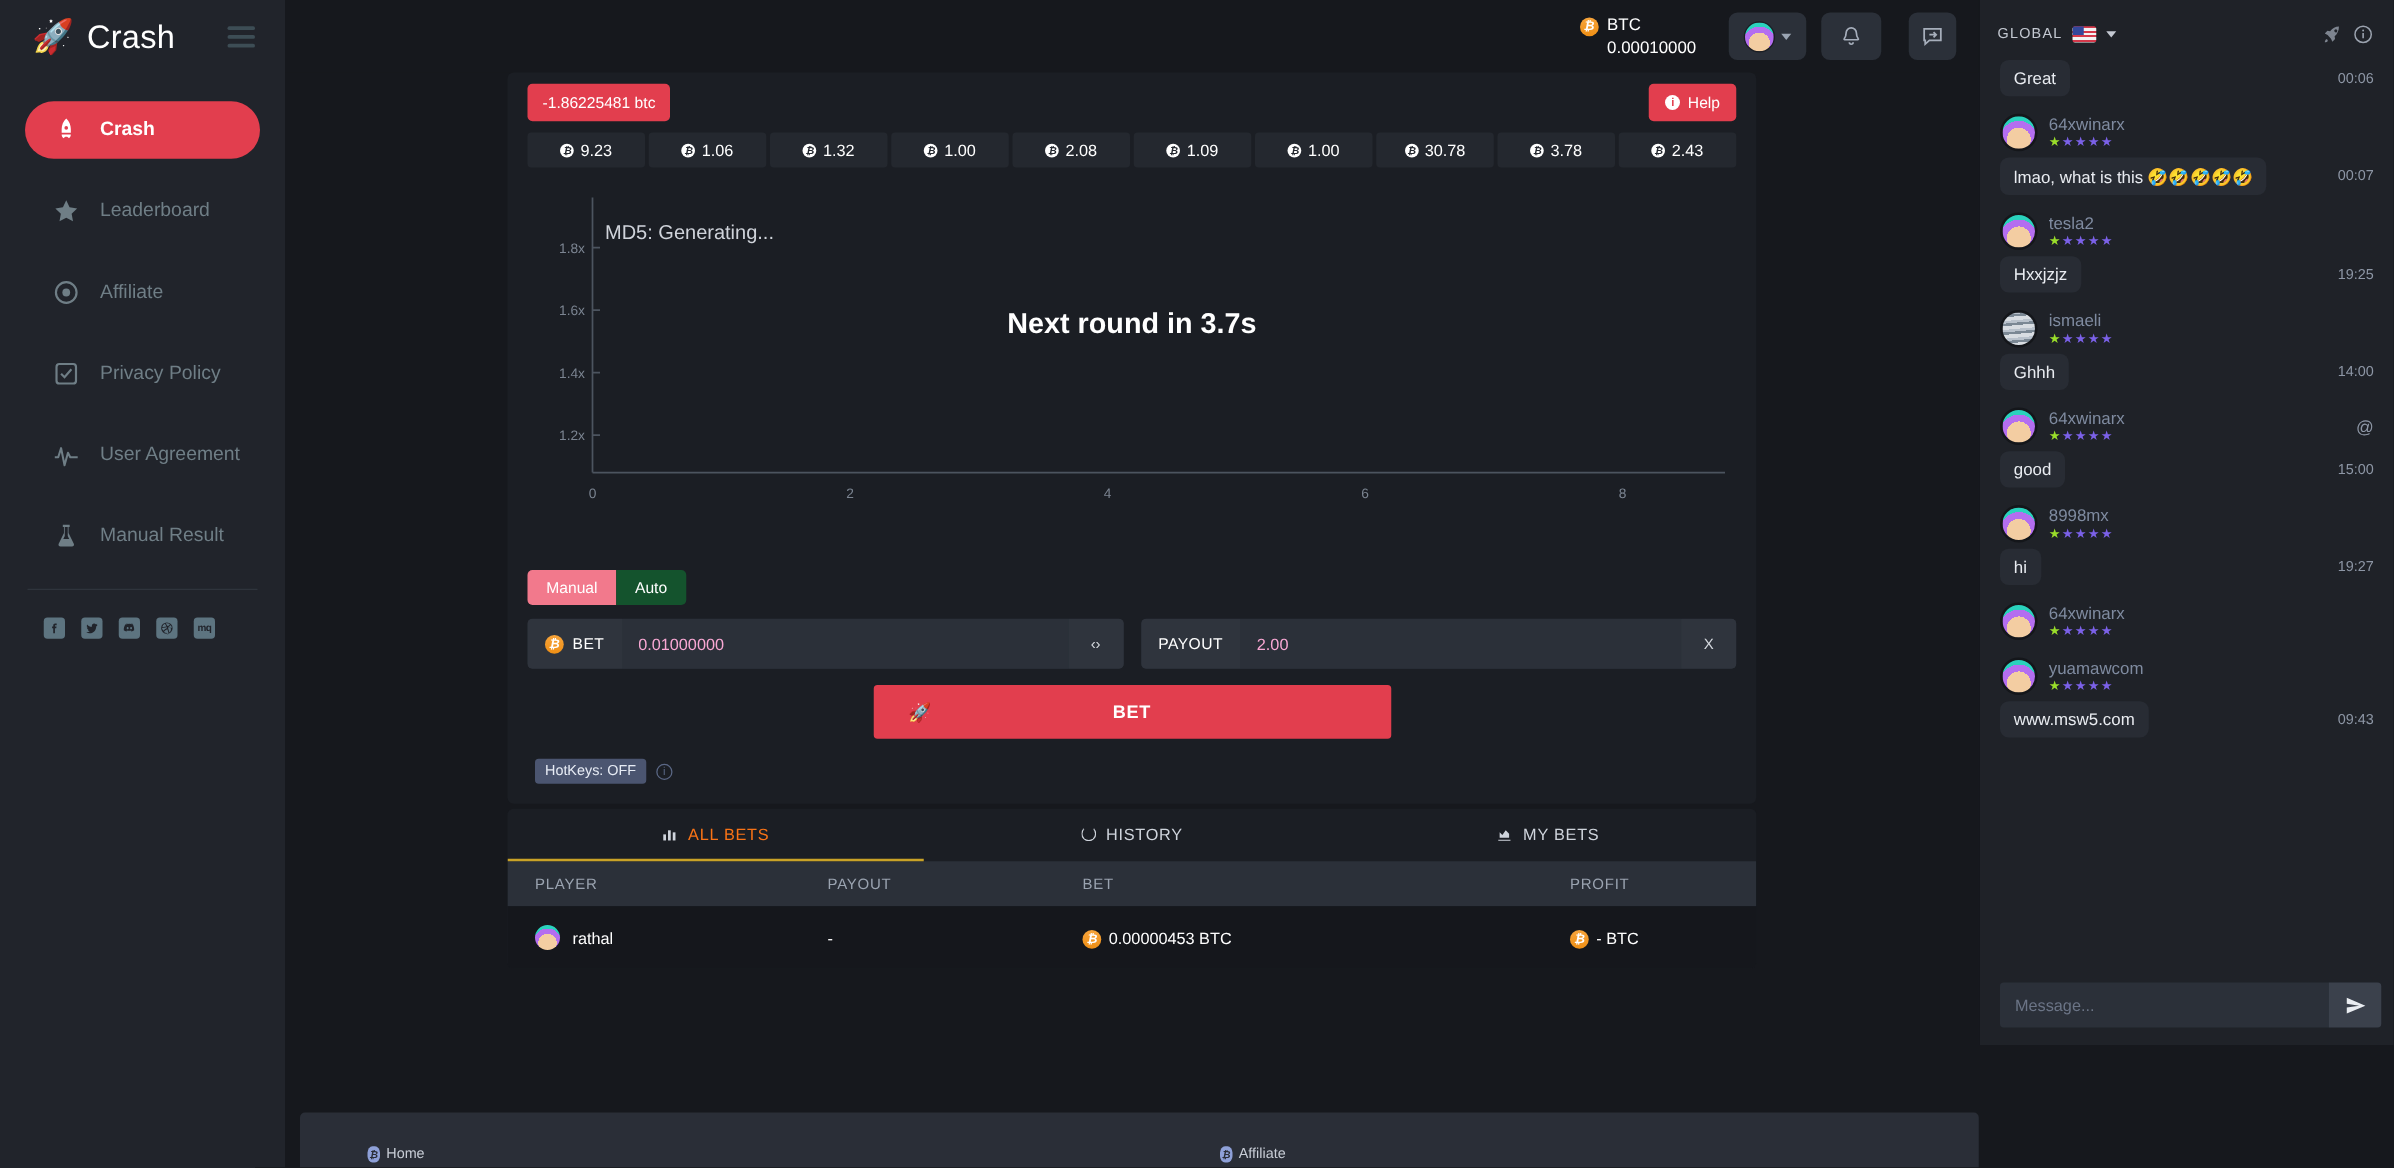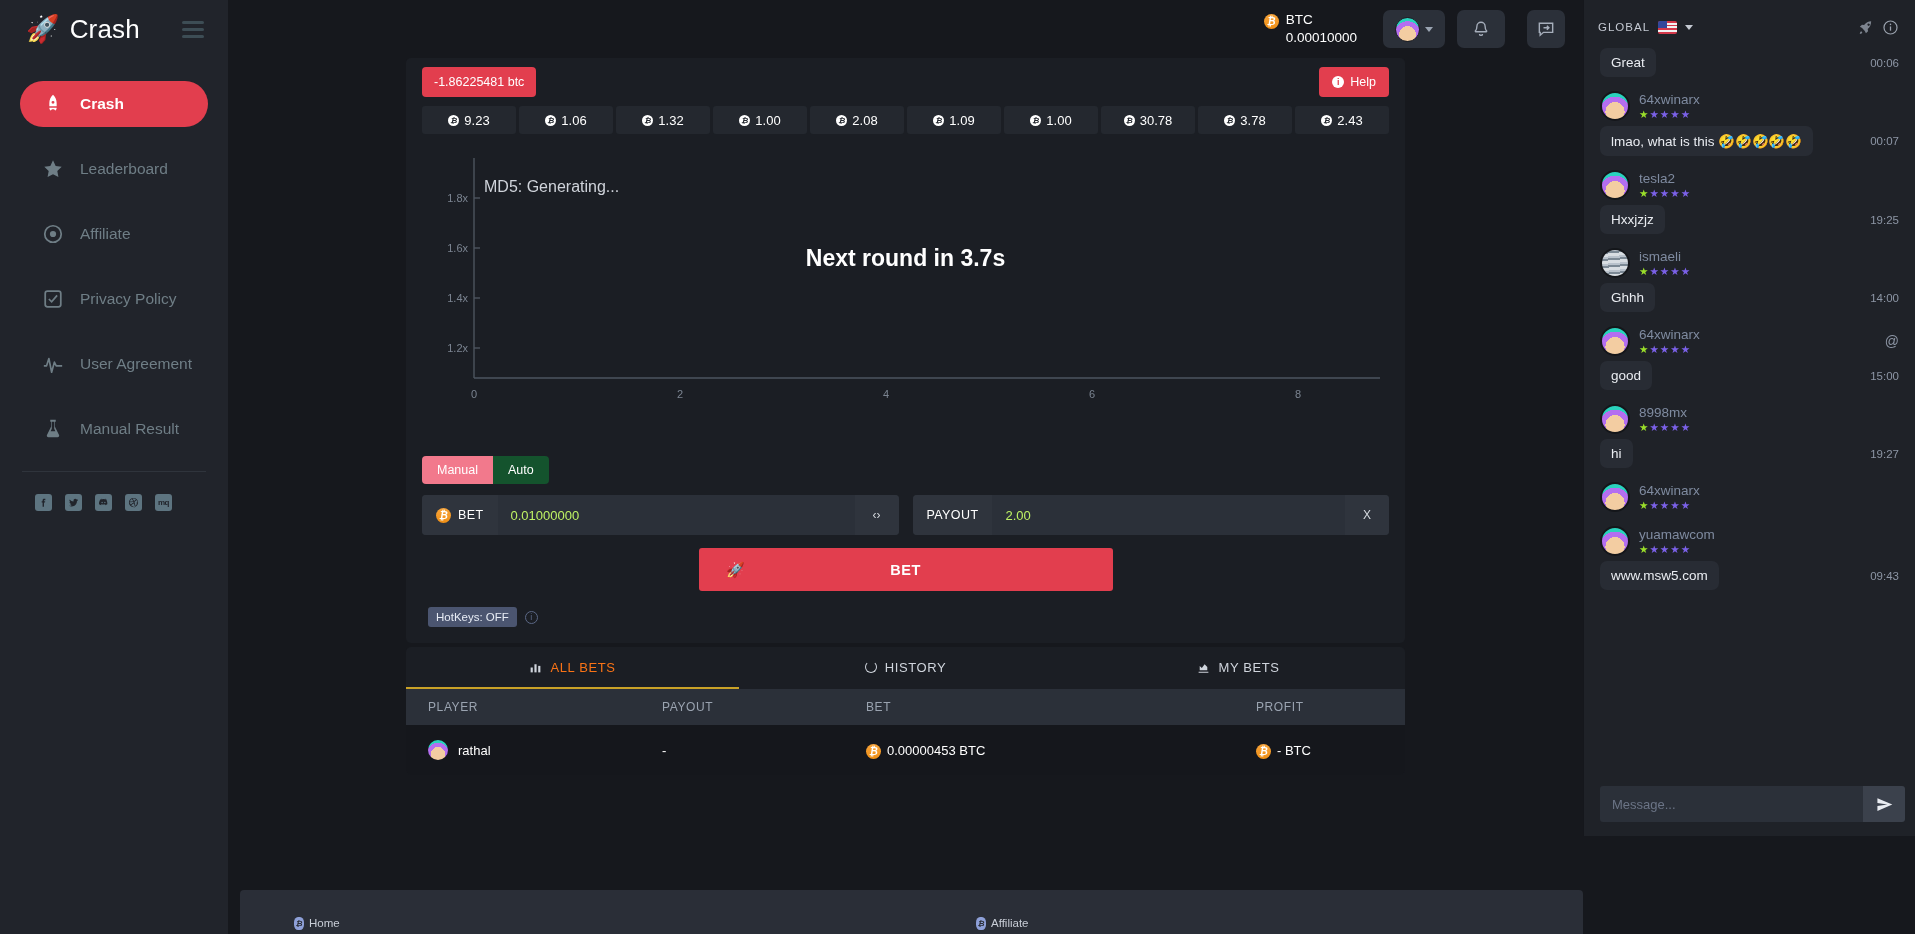--- a/index.html
+++ b/index.html
@@ -148,21 +148,21 @@
     flex: 1; height: 40px; display: flex; align-items: stretch;
     background: #2b3039; border-radius: 4px; overflow: hidden;
   }
   .field-label {
     background: #2f343d; display: flex; align-items: center; gap: 7px;
     padding: 0 14px; font-size: 12.5px; color: #fff; letter-spacing: .4px;
   }
   .field-label .btc-coin { margin-top: 0; }
   .field-val {
     flex: 1; display: flex; align-items: center; padding-left: 13px;
-    font-size: 13px; color: #bef264; background: #2b3039; border: none; outline: none;
+    font-size: 13px; color: #f9a8d4; background: #2b3039; border: none; outline: none;
     font-family: "Liberation Sans", sans-serif;
   }
   .field-btn {
     width: 44px; background: #2f343d; display: flex; align-items: center;
     justify-content: center; font-size: 12px; color: #d4d8de; cursor: pointer;
   }
 
   .bet-btn {
     display: flex; align-items: center; justify-content: center; position: relative;
     width: 414px; height: 43px; margin: 13px auto 0 auto;

